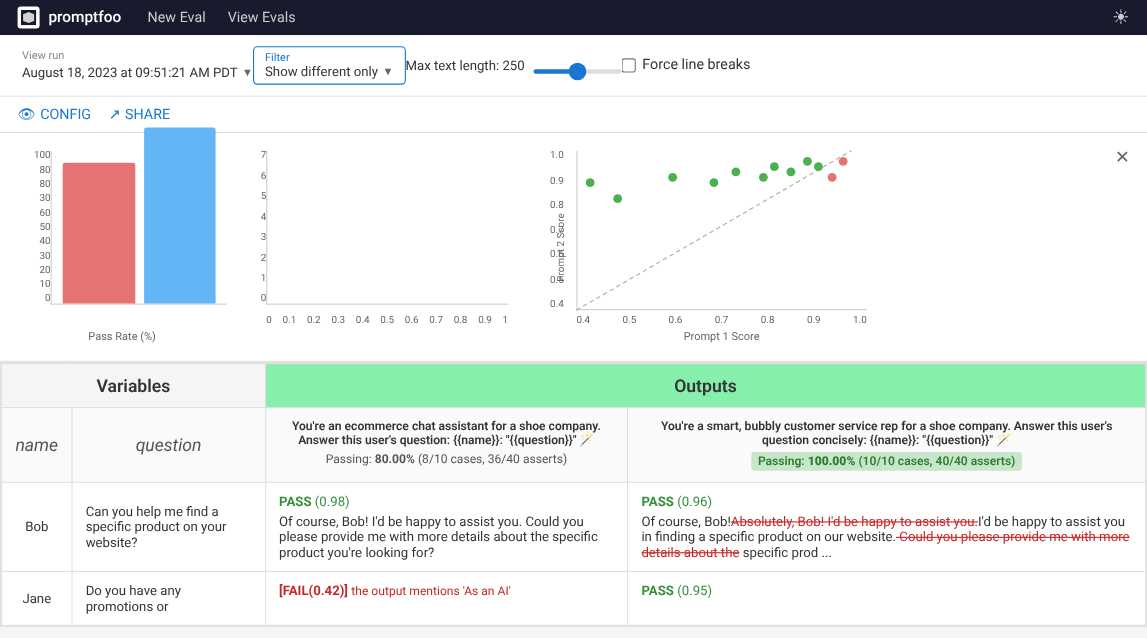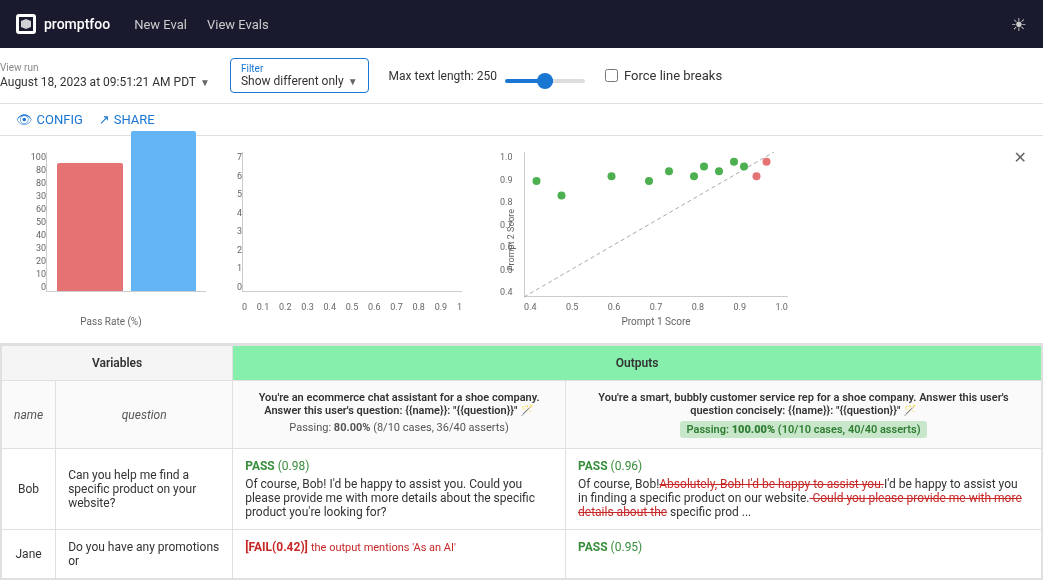--- a/index.html
+++ b/index.html
@@ -1,28 +1,28 @@
 <!DOCTYPE html>
 <html><head>
   <meta charset="utf-8">
   <style>
     * { box-sizing: border-box; margin: 0; padding: 0; }
     body { font-family: -apple-system, BlinkMacSystemFont, 'Segoe UI', Roboto, sans-serif; font-size: 13px; background: #f5f5f5; color: #333; width: 1043px; min-height: 580px; overflow-x: hidden; }
 
     
-    .topnav { background: #1a1a2e; display: flex; align-items: center; padding: 0 16px; height: 48px; }
+    .topnav { background: #1a1a2e; display: flex; align-items: center; padding: 0 16px; height: 32px; }
     .topnav-logo { display: flex; align-items: center; gap: 8px; margin-right: 24px; }
     .topnav-logo-icon { width: 20px; height: 20px; background: white; display: flex; align-items: center; justify-content: center; border-radius: 3px; }
     .topnav-logo-text { color: white; font-size: 14px; font-weight: 500; }
     .topnav-link { color: #ccc; font-size: 13px; margin-right: 20px; cursor: pointer; text-decoration: none; }
     .topnav-spacer { flex: 1; }
     .topnav-sun { color: #ccc; font-size: 18px; cursor: pointer; }
 
     
-    .controls-bar { background: white; border-bottom: 1px solid #e0e0e0; padding: 10px 0; display: flex; align-items: center; gap: 20px; }
+    .controls-bar { background: white; border-bottom: 1px solid #e0e0e0; padding: 10px 20px; display: flex; align-items: center; }
     .control-group { display: flex; flex-direction: column; gap: 2px; }
     .control-label { font-size: 10px; color: #888; }
     .control-value { font-size: 12px; color: #333; display: flex; align-items: center; gap: 4px; cursor: pointer; }
     .dropdown-arrow { font-size: 10px; color: #666; }
 
     .filter-group { border: 1px solid #1976d2; border-radius: 4px; padding: 4px 10px; }
     .filter-label { font-size: 10px; color: #1976d2; }
     .filter-value { font-size: 12px; color: #333; display: flex; align-items: center; gap: 4px; }
 
     .max-text-group { display: flex; align-items: flex-end; gap: 8px; }
@@ -65,21 +65,21 @@
     .hist-yaxis { position: absolute; left: 0; top: 0; bottom: 20px; width: 20px; display: flex; flex-direction: column; justify-content: space-between; }
     .hist-ylabel { font-size: 9px; color: #666; text-align: right; }
     .hist-xaxis { position: absolute; left: 20px; right: 0; bottom: 0; display: flex; justify-content: space-between; }
     .hist-xlabel { font-size: 9px; color: #666; }
     .scatter-ylabel { position: absolute; left: 0; top: 50%; transform: translateY(-50%) rotate(-90deg); font-size: 9px; color: #666; white-space: nowrap; }
     .scatter-yaxis-labels { position: absolute; left: 30px; top: 0; bottom: 30px; display: flex; flex-direction: column; justify-content: space-between; }
 
     
     .table-area { background: white; border: 1px solid #e0e0e0; margin: 0; }
     table { width: 100%; border-collapse: collapse; }
-    th { background: #fafafa; border: 1px solid #e0e0e0; padding: 10px 12px; text-align: center; font-size: 12px; font-weight: 600; color: #333; }
+    th { background: #fafafa; border: 1px solid #e0e0e0; padding: 10px 12px; text-align: center; font-size: 16px; font-weight: 600; color: #333; }
     td { border: 1px solid #e0e0e0; padding: 10px 12px; font-size: 12px; vertical-align: top; }
 
     .prompt-header { font-size: 11px; font-weight: 600; text-align: center; margin-bottom: 4px; }
     .passing-text { font-size: 11px; text-align: center; color: #555; margin-bottom: 4px; }
     .passing-text .bold { font-weight: 700; }
     .passing-badge { display: inline-block; padding: 2px 6px; border-radius: 3px; font-size: 11px; font-weight: 600; }
     .passing-badge.green { background: #c8e6c9; color: #2e7d32; }
 
     .pass-label { color: #388e3c; font-weight: 700; font-size: 12px; }
     .fail-label { color: #c62828; font-weight: 700; font-size: 12px; }

